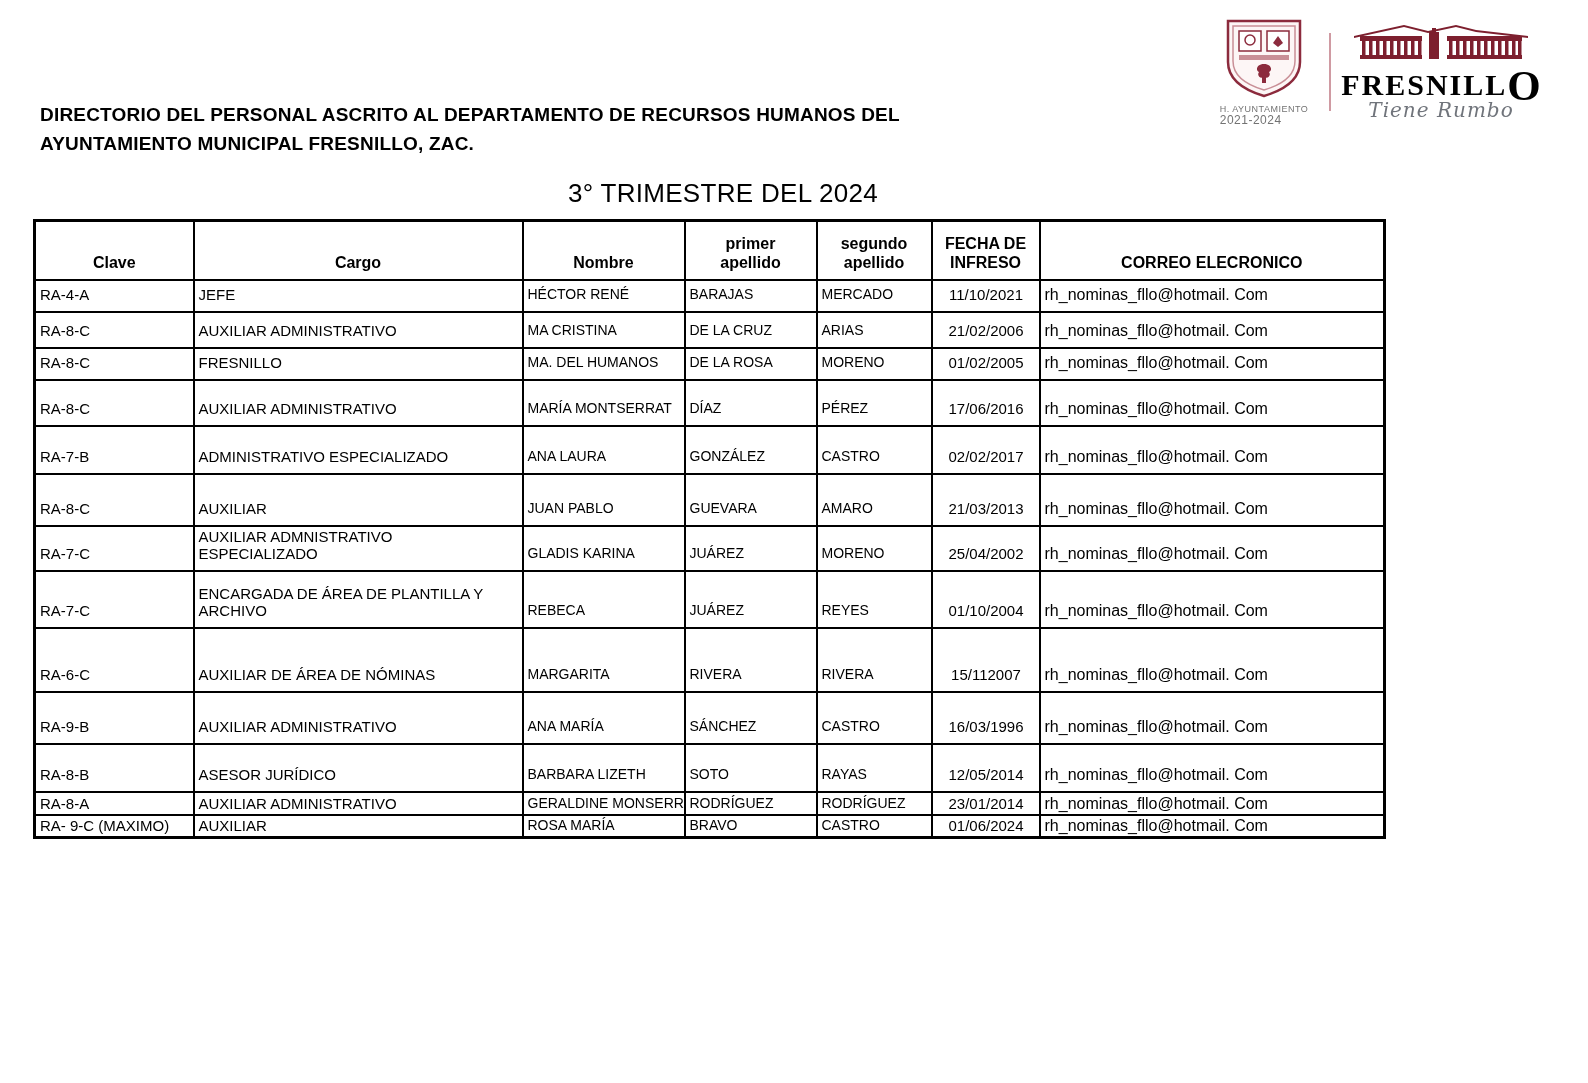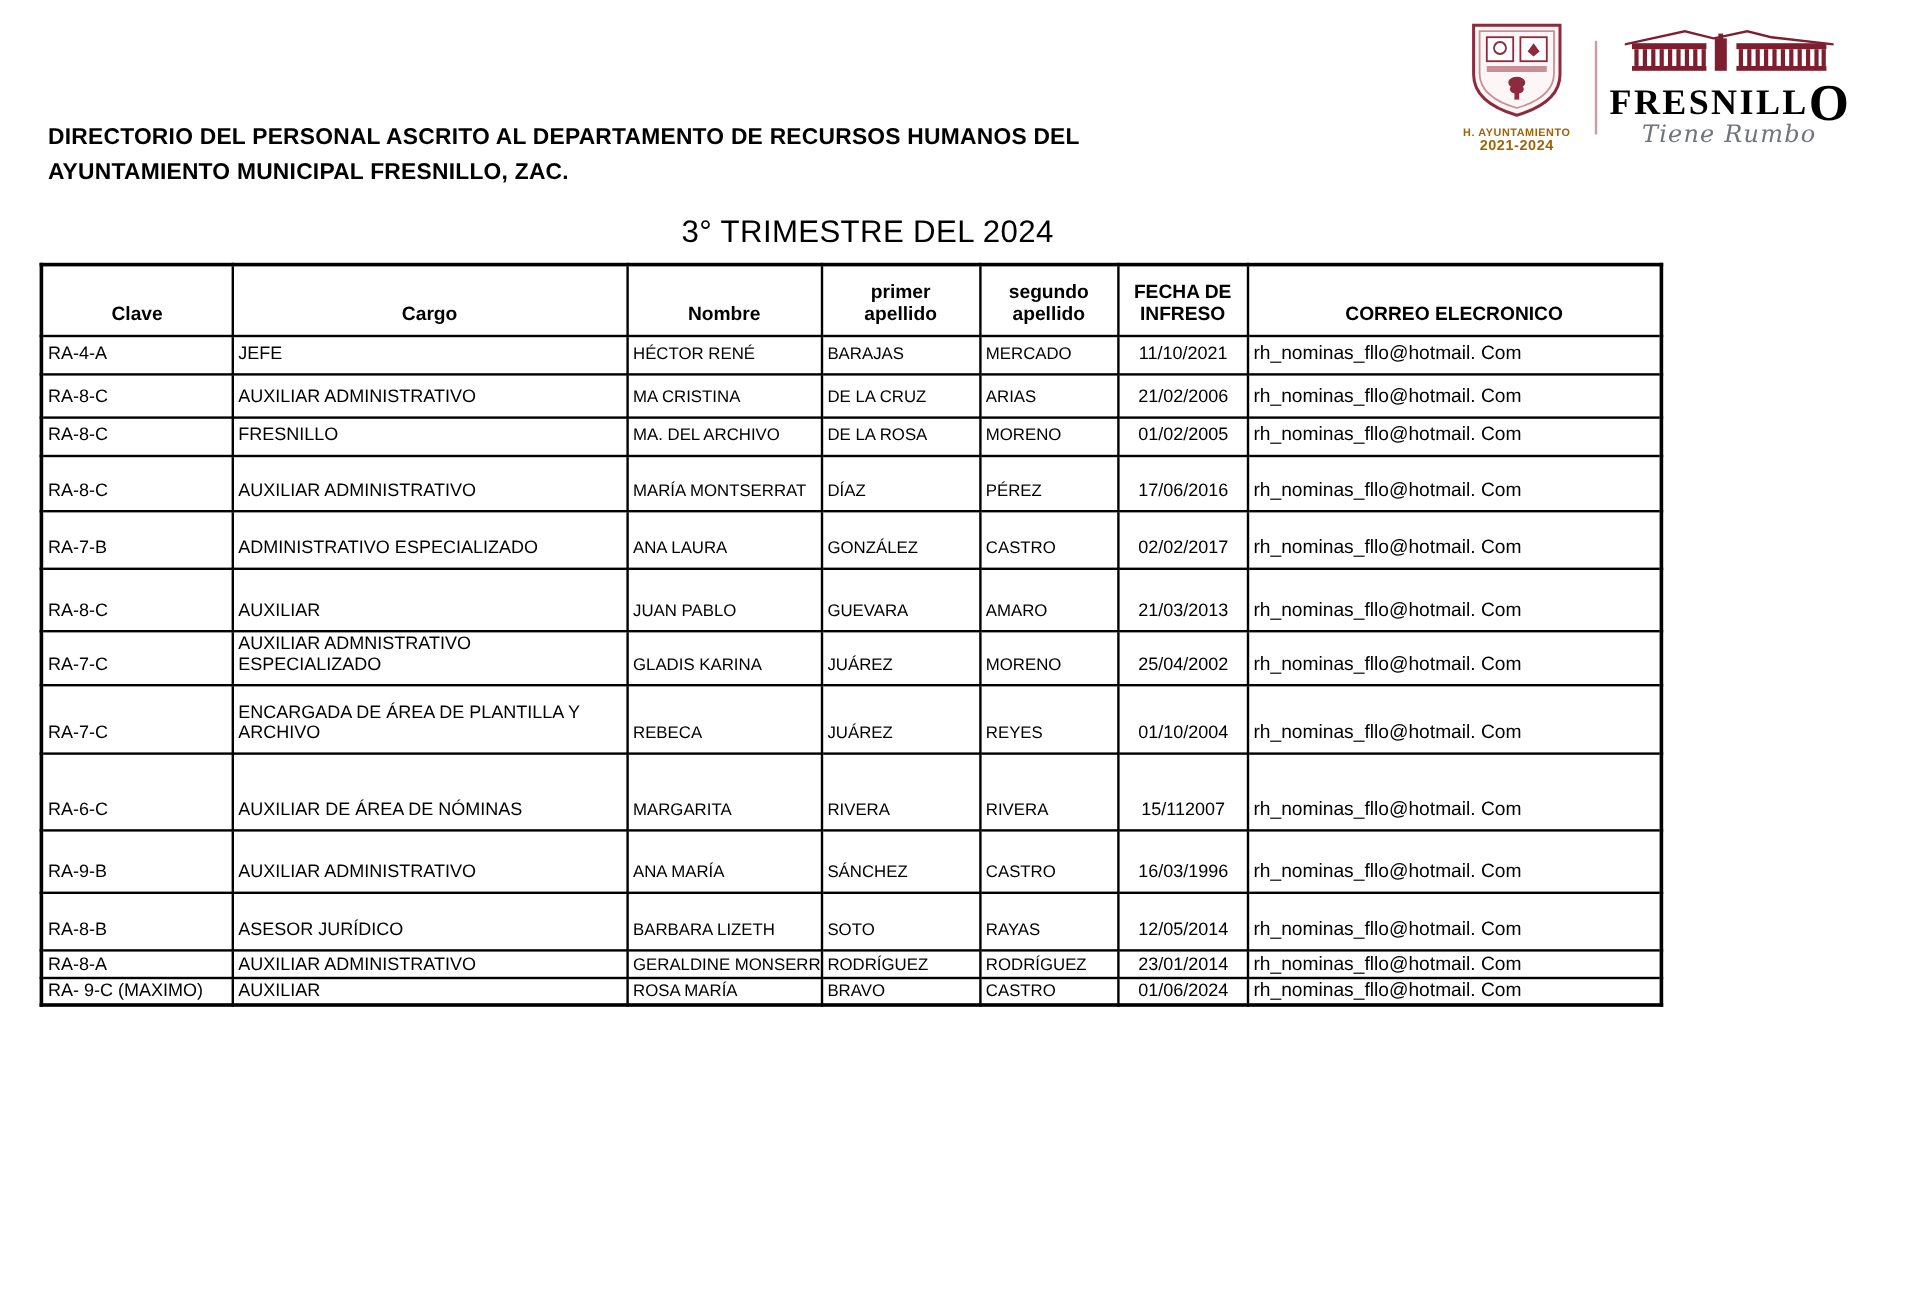--- a/index.html
+++ b/index.html
@@ -15,21 +15,21 @@
     letter-spacing:0.2px;
   }
   .doc-subtitle {
     position:absolute; top:178px; left:40px; width:1366px;
     text-align:center; font-size:26px; font-weight:400; letter-spacing:0.3px;
   }
 
   
   .logo { position:absolute; top:18px; right:52px; display:flex; align-items:center; gap:15px; }
   .crest { display:flex; flex-direction:column; align-items:center; width:100px; }
-  .crest-caption { color:#a16207; font-weight:bold; text-align:center; line-height:11px; margin-top:2px; }
+  .crest-caption { color:#737373; font-weight:normal; line-height:11px; margin-top:2px; }
   .crest-caption .l1 { font-size:9px; letter-spacing:0.5px; }
   .crest-caption .l2 { font-size:12px; letter-spacing:0.5px; }
   .logo-divider { width:2px; height:78px; background:#cf9aa2; }
   .brand { display:flex; flex-direction:column; align-items:center; width:190px; }
   .brand-name {
     font-family:"Liberation Serif", serif; font-weight:bold; color:#000000;
     font-size:30px; letter-spacing:2px; line-height:30px; white-space:nowrap;
   }
   .brand-name .big-o { font-size:43px; vertical-align:-5px; letter-spacing:0; }
   .brand-tagline {
@@ -191,21 +191,21 @@
           <td class="col-cargo">AUXILIAR ADMINISTRATIVO</td>
           <td class="col-nombre">MA CRISTINA</td>
           <td class="col-primer_apellido">DE LA CRUZ</td>
           <td class="col-segundo_apellido">ARIAS</td>
           <td class="col-fecha">21/02/2006</td>
           <td class="col-correo">rh_nominas_fllo@hotmail. Com</td>
         </tr>
         <tr>
           <td class="col-clave">RA-8-C</td>
           <td class="col-cargo">FRESNILLO</td>
-          <td class="col-nombre">MA. DEL ARCHIVO</td>
+          <td class="col-nombre">MA. DEL HUMANOS</td>
           <td class="col-primer_apellido">DE LA ROSA</td>
           <td class="col-segundo_apellido">MORENO</td>
           <td class="col-fecha">01/02/2005</td>
           <td class="col-correo">rh_nominas_fllo@hotmail. Com</td>
         </tr>
         <tr>
           <td class="col-clave">RA-8-C</td>
           <td class="col-cargo">AUXILIAR ADMINISTRATIVO</td>
           <td class="col-nombre">MARÍA MONTSERRAT</td>
           <td class="col-primer_apellido">DÍAZ</td>

